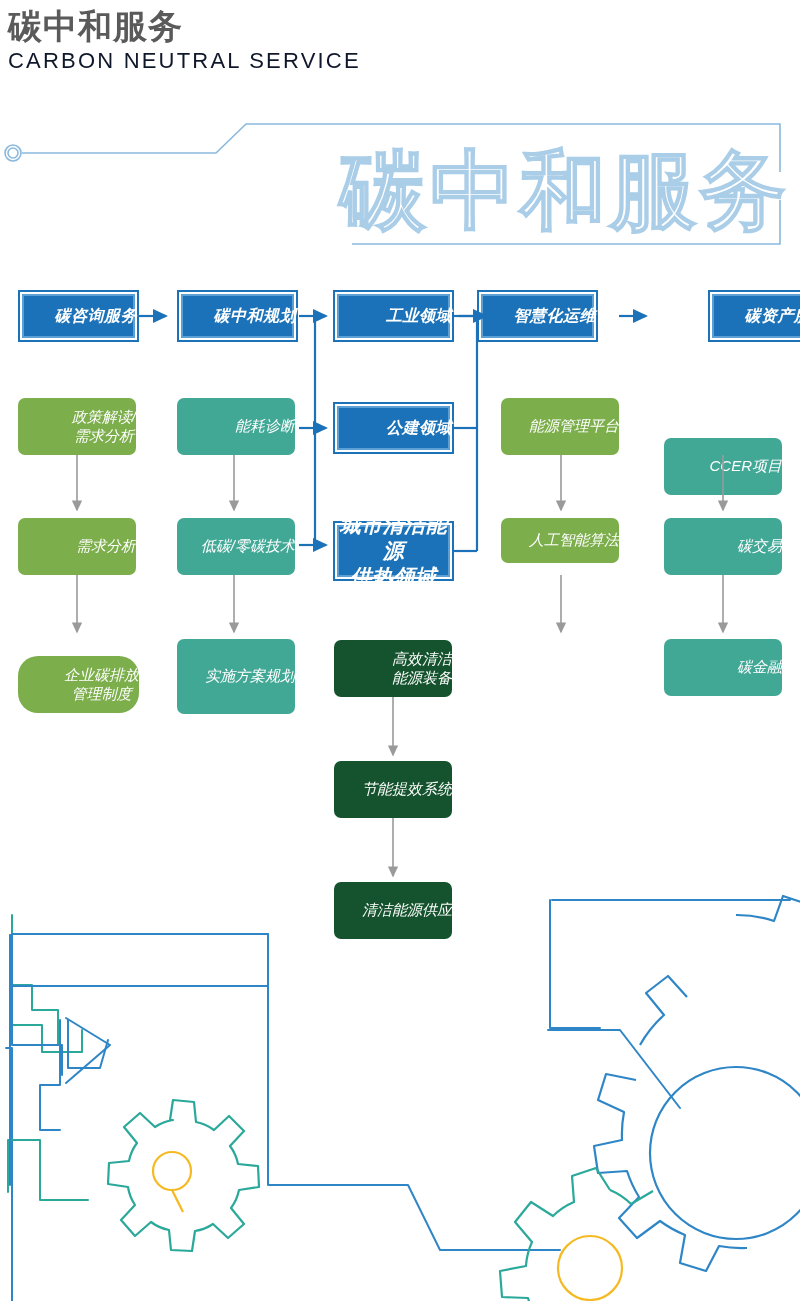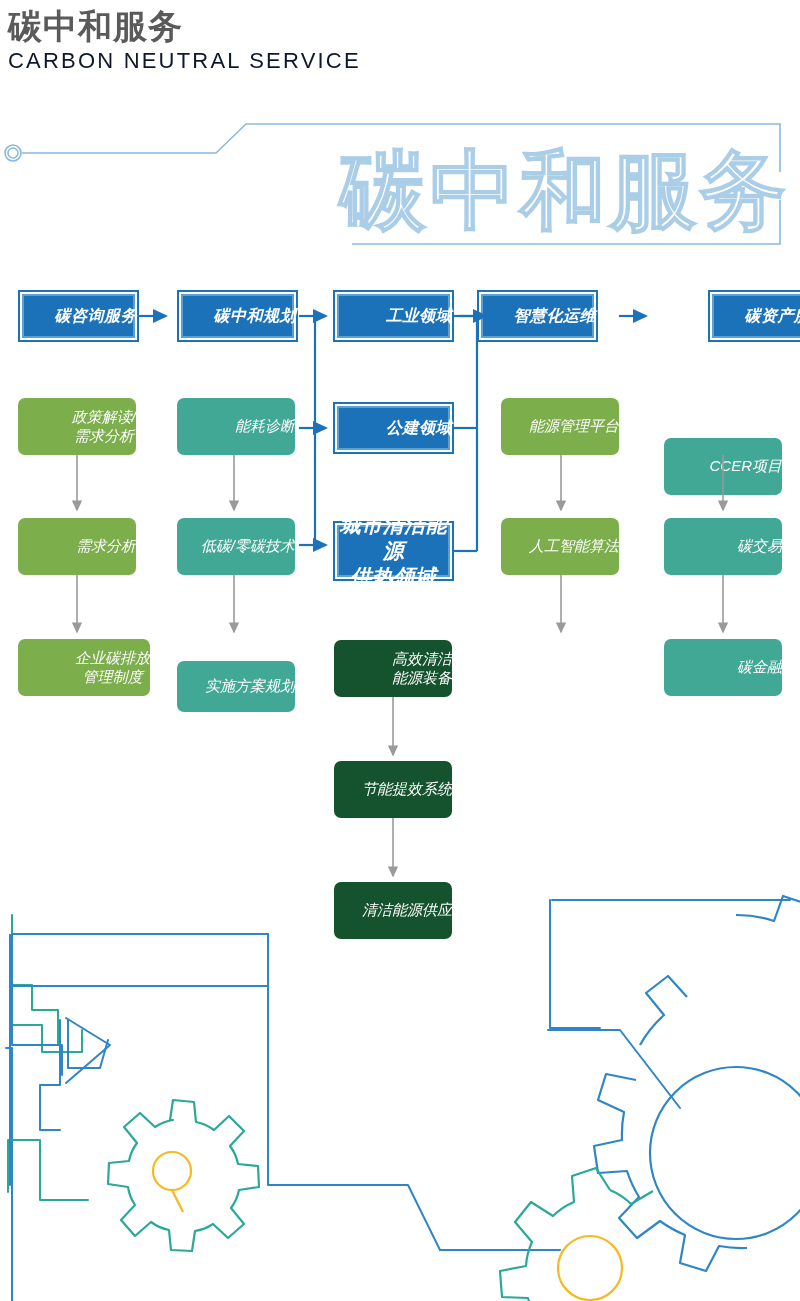--- a/index.html
+++ b/index.html
@@ -134,35 +134,35 @@
     <div class="node blue" style="left:18px;top:290px;width:121px;height:52px;">
       <span class="lbl">碳咨询服务</span>
     </div>
     <div class="node olive" style="left:18px;top:398px;width:118px;height:57px;padding-left:48px;">
       <span class="lbl">政策解读/
 需求分析</span>
     </div>
     <div class="node olive" style="left:18px;top:518px;width:118px;height:57px;">
       <span class="lbl">需求分析</span>
     </div>
-    <div class="node olive" style="left:18px;top:639px;width:132px;height:57px;">
+    <div class="node olive" style="left:18px;top:656px;width:121px;height:57px;border-radius:20px;">
       <span class="lbl">企业碳排放
 管理制度</span>
     </div>
 
     <div class="node blue" style="left:177px;top:290px;width:121px;height:52px;">
       <span class="lbl">碳中和规划</span>
     </div>
     <div class="node teal" style="left:177px;top:398px;width:118px;height:57px;">
       <span class="lbl">能耗诊断</span>
     </div>
     <div class="node teal" style="left:177px;top:518px;width:118px;height:57px;">
       <span class="lbl">低碳/零碳技术</span>
     </div>
-    <div class="node teal" style="left:177px;top:661px;width:118px;height:51px;">
+    <div class="node teal" style="left:177px;top:639px;width:118px;height:75px;">
       <span class="lbl">实施方案规划</span>
     </div>
 
     <div class="node blue" style="left:333px;top:290px;width:121px;height:52px;">
       <span class="lbl">工业领域</span>
     </div>
     <div class="node blue" style="left:333px;top:402px;width:121px;height:52px;">
       <span class="lbl">公建领域</span>
     </div>
     <div class="node blue" style="left:333px;top:521px;width:121px;height:60px;font-size:21px;">
@@ -179,21 +179,21 @@
     <div class="node green" style="left:334px;top:882px;width:118px;height:57px;">
       <span class="lbl">清洁能源供应</span>
     </div>
 
     <div class="node blue" style="left:477px;top:290px;width:121px;height:52px;">
       <span class="lbl">智慧化运维</span>
     </div>
     <div class="node olive" style="left:501px;top:398px;width:118px;height:57px;">
       <span class="lbl">能源管理平台</span>
     </div>
-    <div class="node olive" style="left:501px;top:518px;width:118px;height:57px;">
+    <div class="node olive" style="left:501px;top:518px;width:118px;height:45px;">
       <span class="lbl">人工智能算法</span>
     </div>
 
     <div class="node blue" style="left:663px;top:290px;width:121px;height:52px;margin-left:45px;">
       <span class="lbl">碳资产服务</span>
     </div>
     <div class="node teal" style="left:664px;top:398px;width:118px;height:57px;margin-top:40px;">
       <span class="lbl">CCER项目</span>
     </div>
     <div class="node teal" style="left:664px;top:518px;width:118px;height:57px;">

